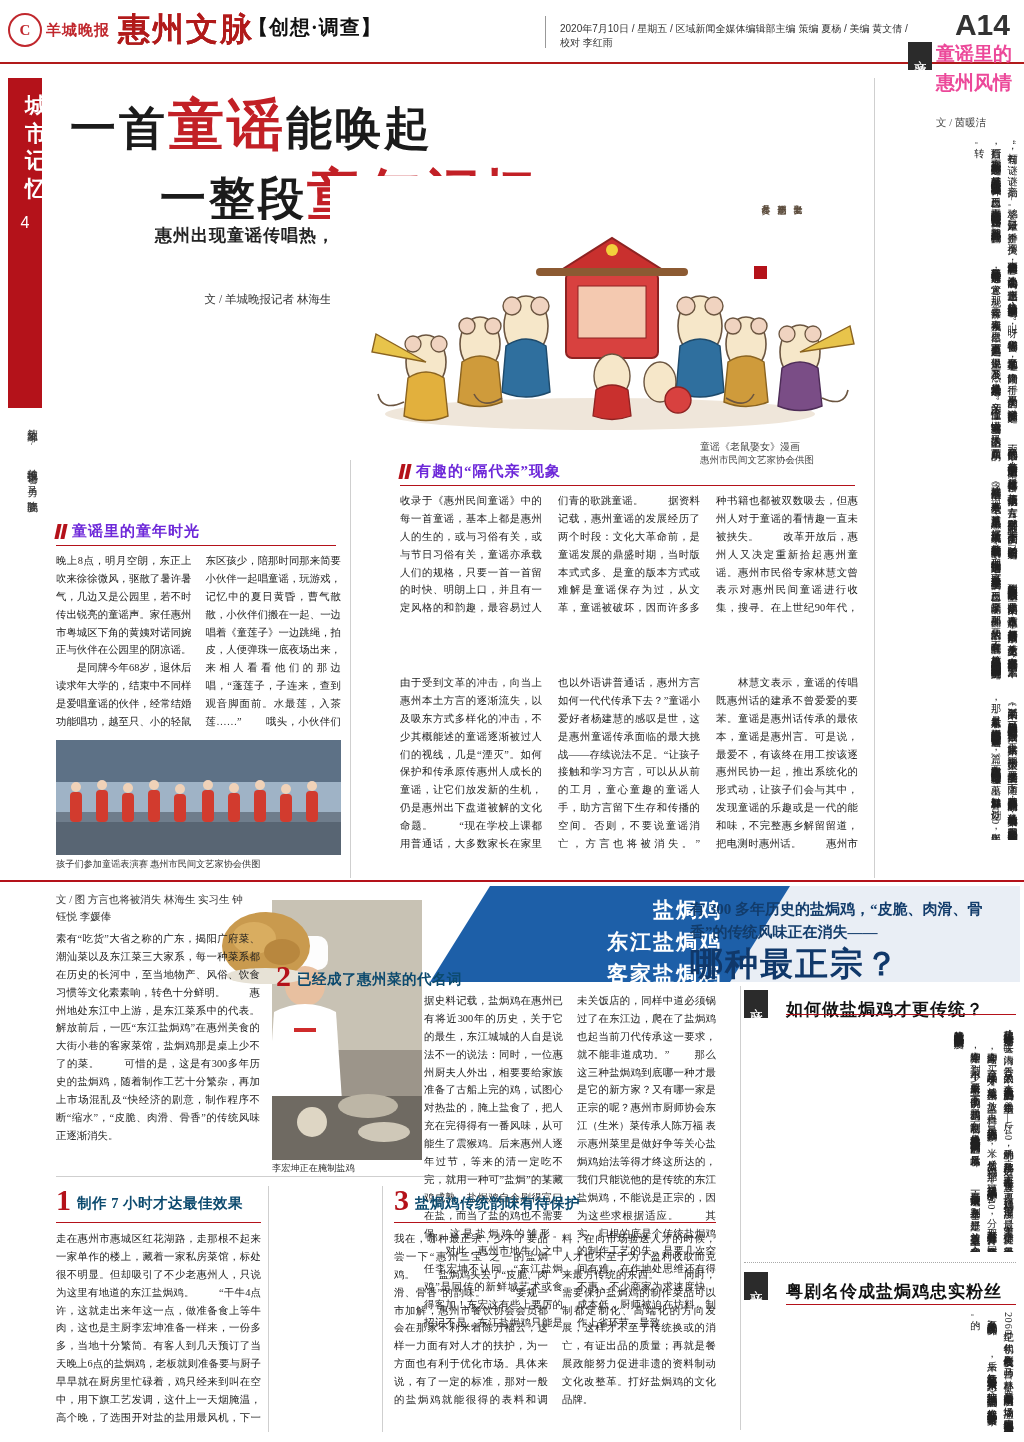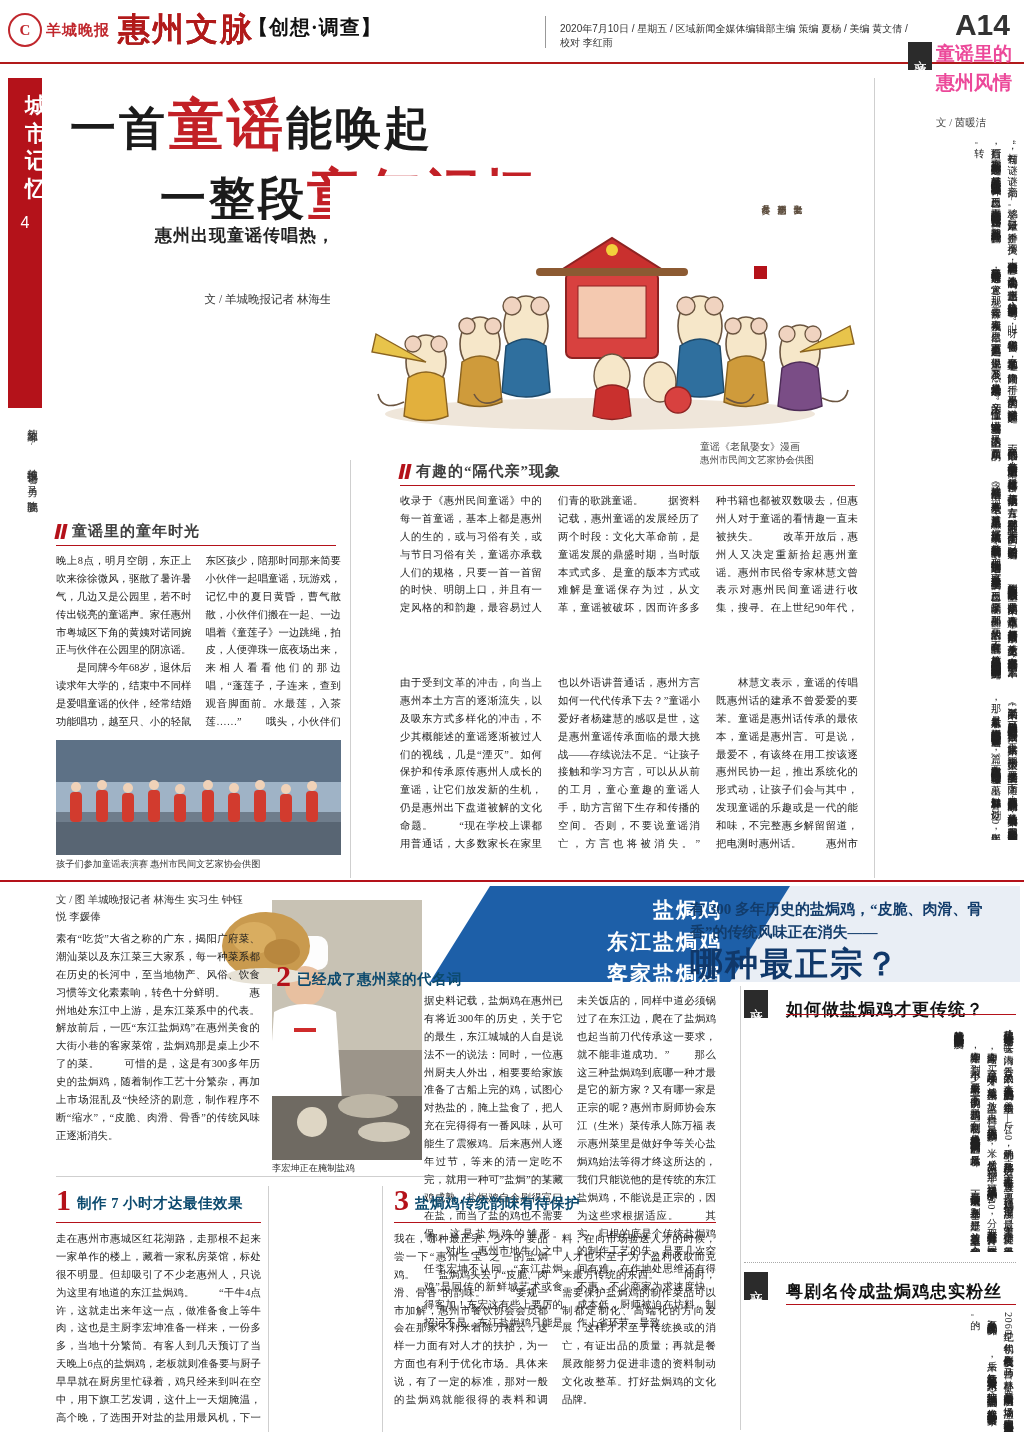--- a/index.html
+++ b/index.html
@@ -122,21 +122,21 @@
   .vrule{position:absolute;background:#cfcfcf;width:1px;}
   .hrule{position:absolute;background:#cfcfcf;height:1px;}
 
   
   .sec-head{
     position:absolute;height:22px;display:flex;align-items:center;gap:6px;
     border-bottom:1px solid #b4121a;padding-bottom:3px;
   }
   .sec-head .bars{display:flex;gap:2px;}
   .sec-head .bars i{display:block;width:4px;height:15px;background:#b4121a;transform:skewX(-12deg);}
-  .sec-head .txt{font-size:15px;font-weight:bold;color:#404040;letter-spacing:1px;}
+  .sec-head .txt{font-size:15px;font-weight:bold;color:#6d28d9;letter-spacing:1px;}
 
   .body-text{
     position:absolute;font-size:10.4px;line-height:1.72;color:#1d1d1d;
     text-align:justify;text-justify:inter-ideograph;
     overflow:hidden;
   }
 
   
   .photo{position:absolute;overflow:hidden;background:#ddd;}
   .photo-cap{
@@ -393,21 +393,21 @@
 
   <div class="body-text" style="left:400px;top:674px;width:458px;height:196px;column-count:3;column-gap:16px;">由于受到文革的冲击，向当上惠州本土方言的逐渐流失，以及吸东方式多样化的冲击，不少其概能述的童谣逐渐被过人们的视线，几是“湮灭”。如何保护和传承原传惠州人成长的童谣，让它们放发新的生机，仍是惠州出下盘道被解的文化命题。
 　　“现在学校上课都用普通话，大多数家长在家里也以外语讲普通话，惠州方言如何一代代传承下去？”童谣小爱好者杨建慧的感叹是世，这是惠州童谣传承面临的最大挑战——存续说法不足。“让孩子接触和学习方言，可以从从前的工月，童心童趣的童谣人手，助方言留下生存和传播的空间。否则，不要说童谣消亡，方言也将被消失。”
 　　林慧文表示，童谣的传唱既惠州话的建承不曾爱爱的要苯。童谣是惠州话传承的最依本，童谣是惠州言。可是说，最爱不，有该终在用工按该逐惠州民协一起，推出系统化的形式动，让孩子们会与其中，发现童谣的乐趣或是一代的能和味，不完整惠乡解留留道，把电测时惠州话。
 　　惠州市教育局前调研究事局更贝求，最适存为一种特殊的文化形式，有这最坚的教育功能。孩子清会在为人年校”开方属形式承杯，内容丰富，现行力感染力强的童谣传唱和教育实践的动，把童谣传唱与学校管育，认以的动和课外实践结合起来。进一步丰富少年儿童精神和文化生活。
 　　记者了解到，在惠下来的惠州市民间艺术博览会，惠州市民协也将专设“惠州童谣馆”，展出那惠州一批我出古的惠州资术、工艺作品、组织参赛者制场表演童谣即调、歌舞、游戏节目，并今到惠州市外第二届惠州市童谣实赛奖。
 　　同时，记者得知，惠州市民协将与惠州市文化馆联合编造《惠州童谣300篇》，西取惠州存在区历代表性下来的传统童谣进行整理，墓出，加以注释和解释，计划2020年出版，让惠州传统童谣不断转。</div>
 
   <div class="bottom-band"></div>
 
-  <div class="bf-byline">文 / 图 羊城晚报记者 林海生   实习生 钟钰悦 李媛俸</div>
+  <div class="bf-byline">文 / 图 方言也将被消失 林海生   实习生 钟钰悦 李媛俸</div>
 
   <div class="bf-blue">
     <svg viewBox="0 0 590 96" width="590" height="96">
       <polygon points="0,96 60,0 590,0 590,96" fill="#1d5fa8"></polygon>
       <polygon points="300,96 360,0 590,0 590,96" fill="#e9eef5"></polygon>
     </svg>
   </div>
   <div class="bf-tags">
     <span class="bf-tag">盐焗鸡</span>
     <span class="bf-tag">东江盐焗鸡</span>

